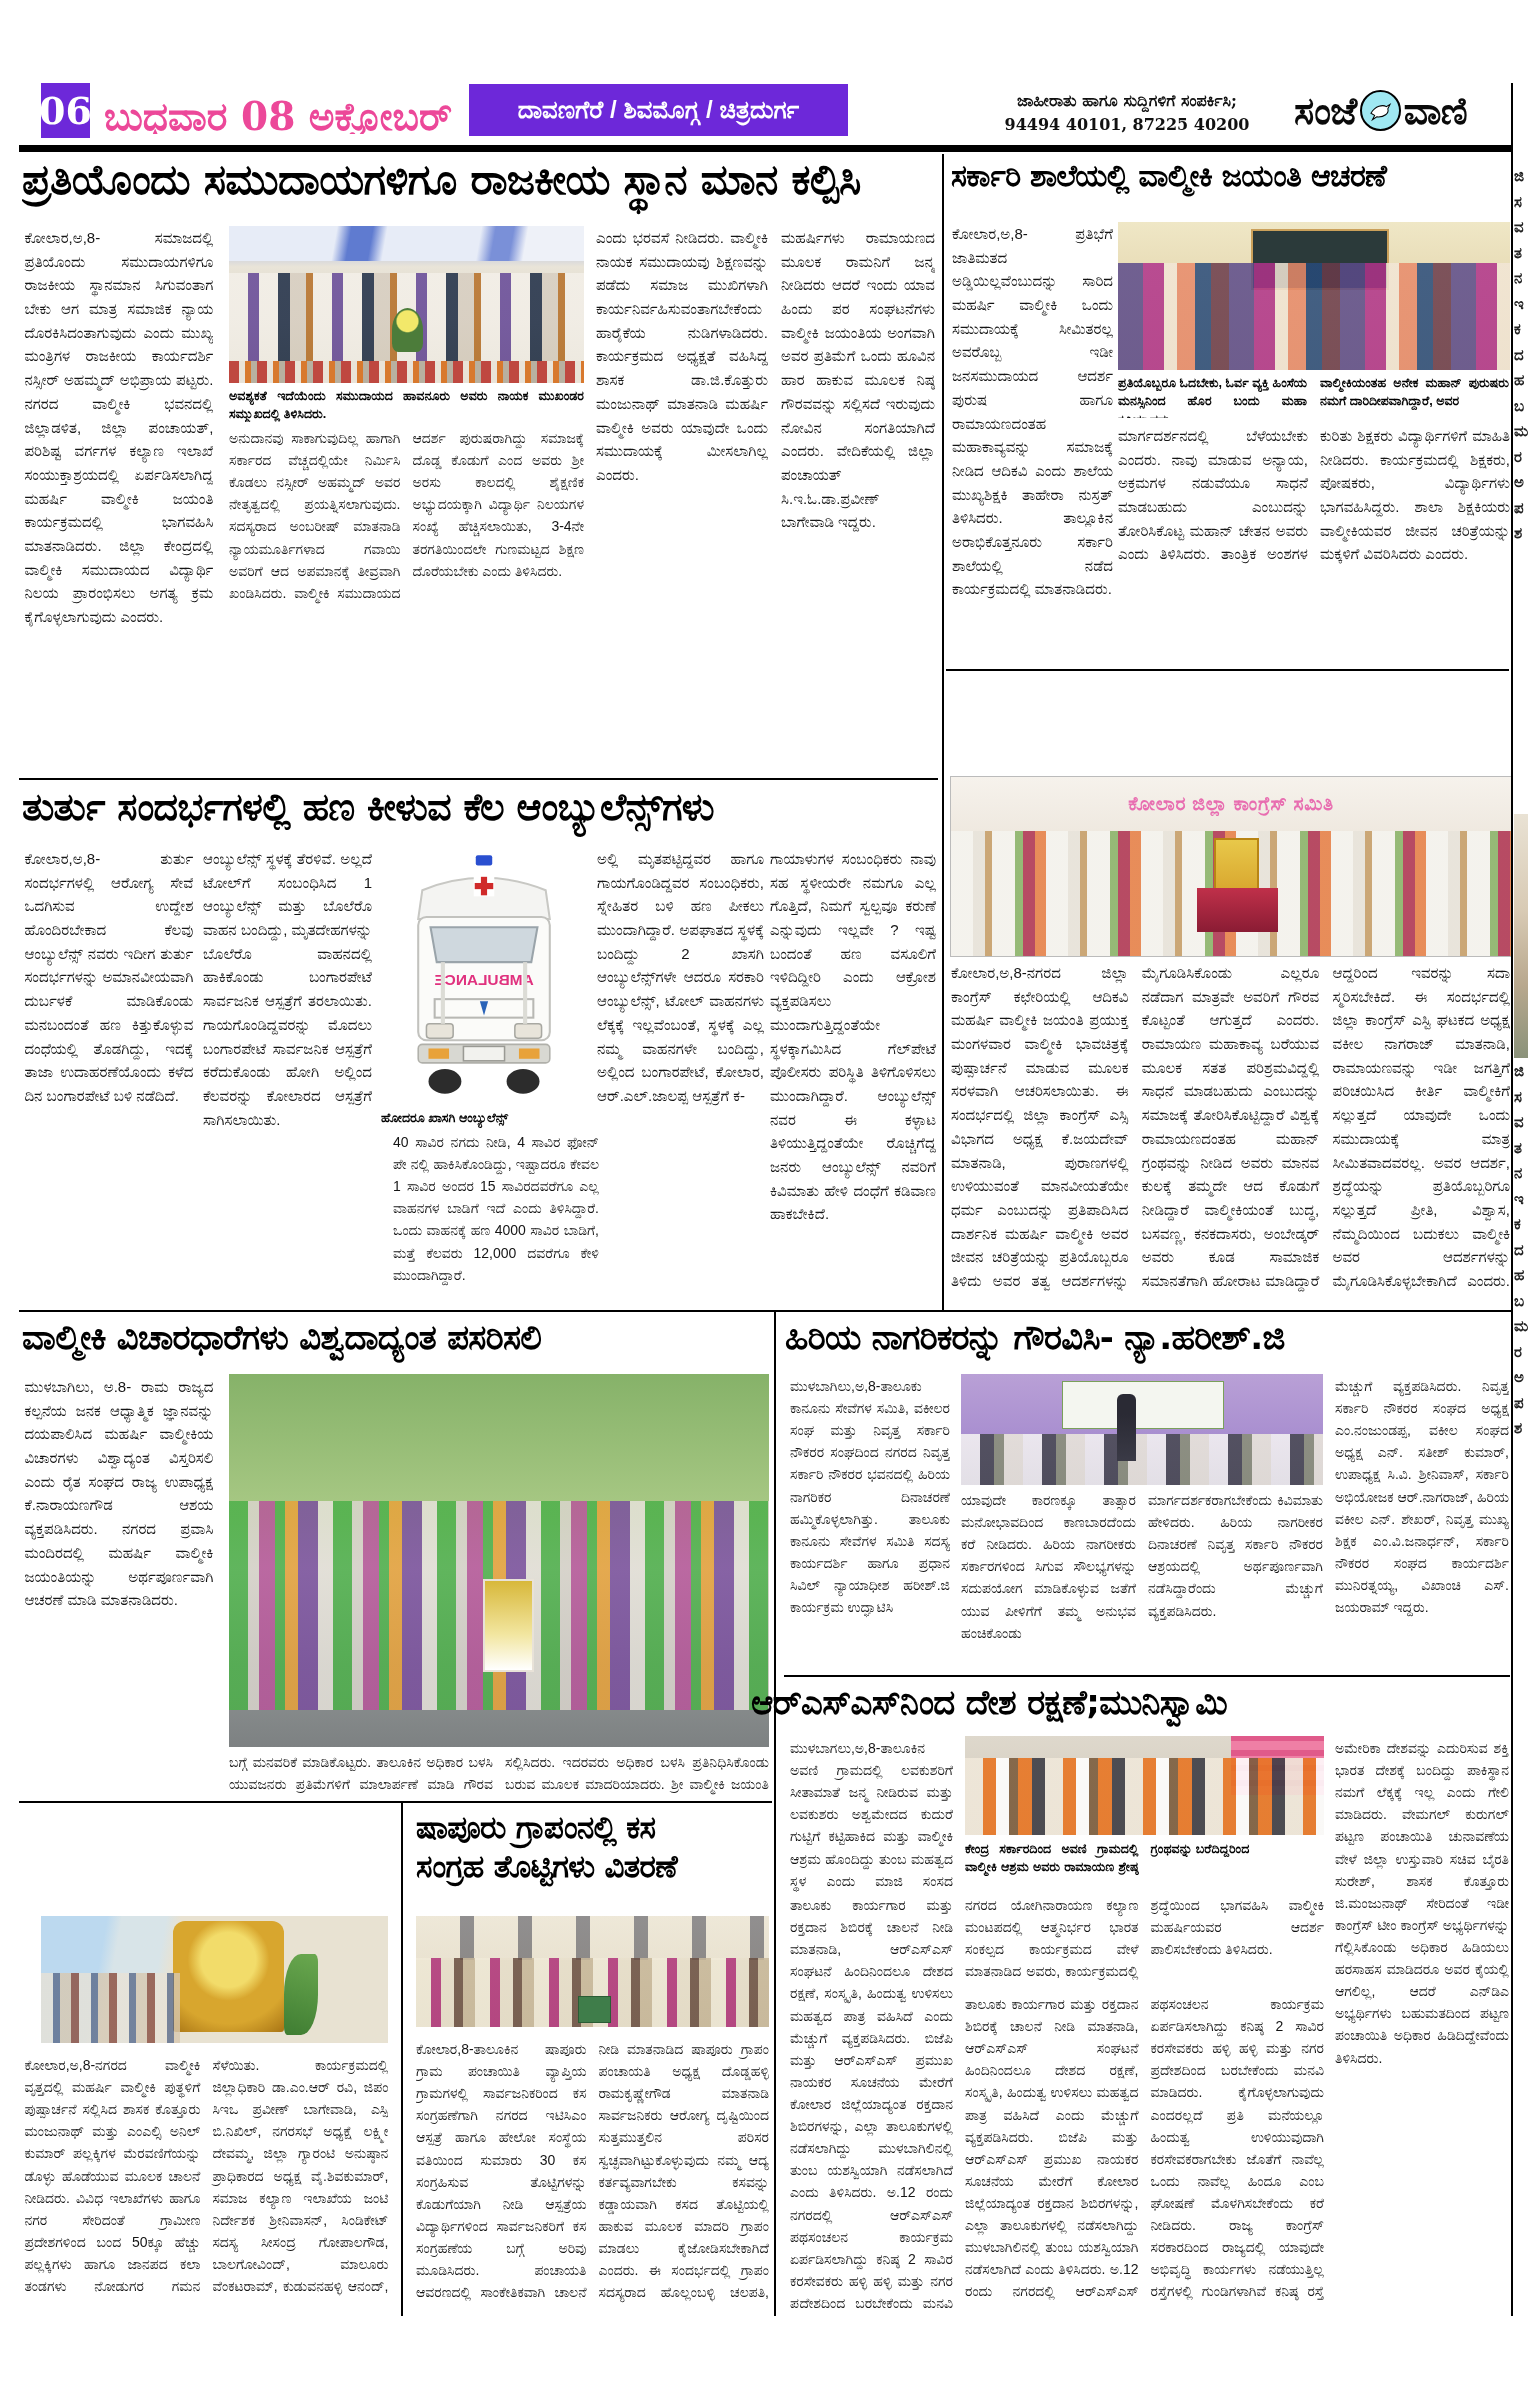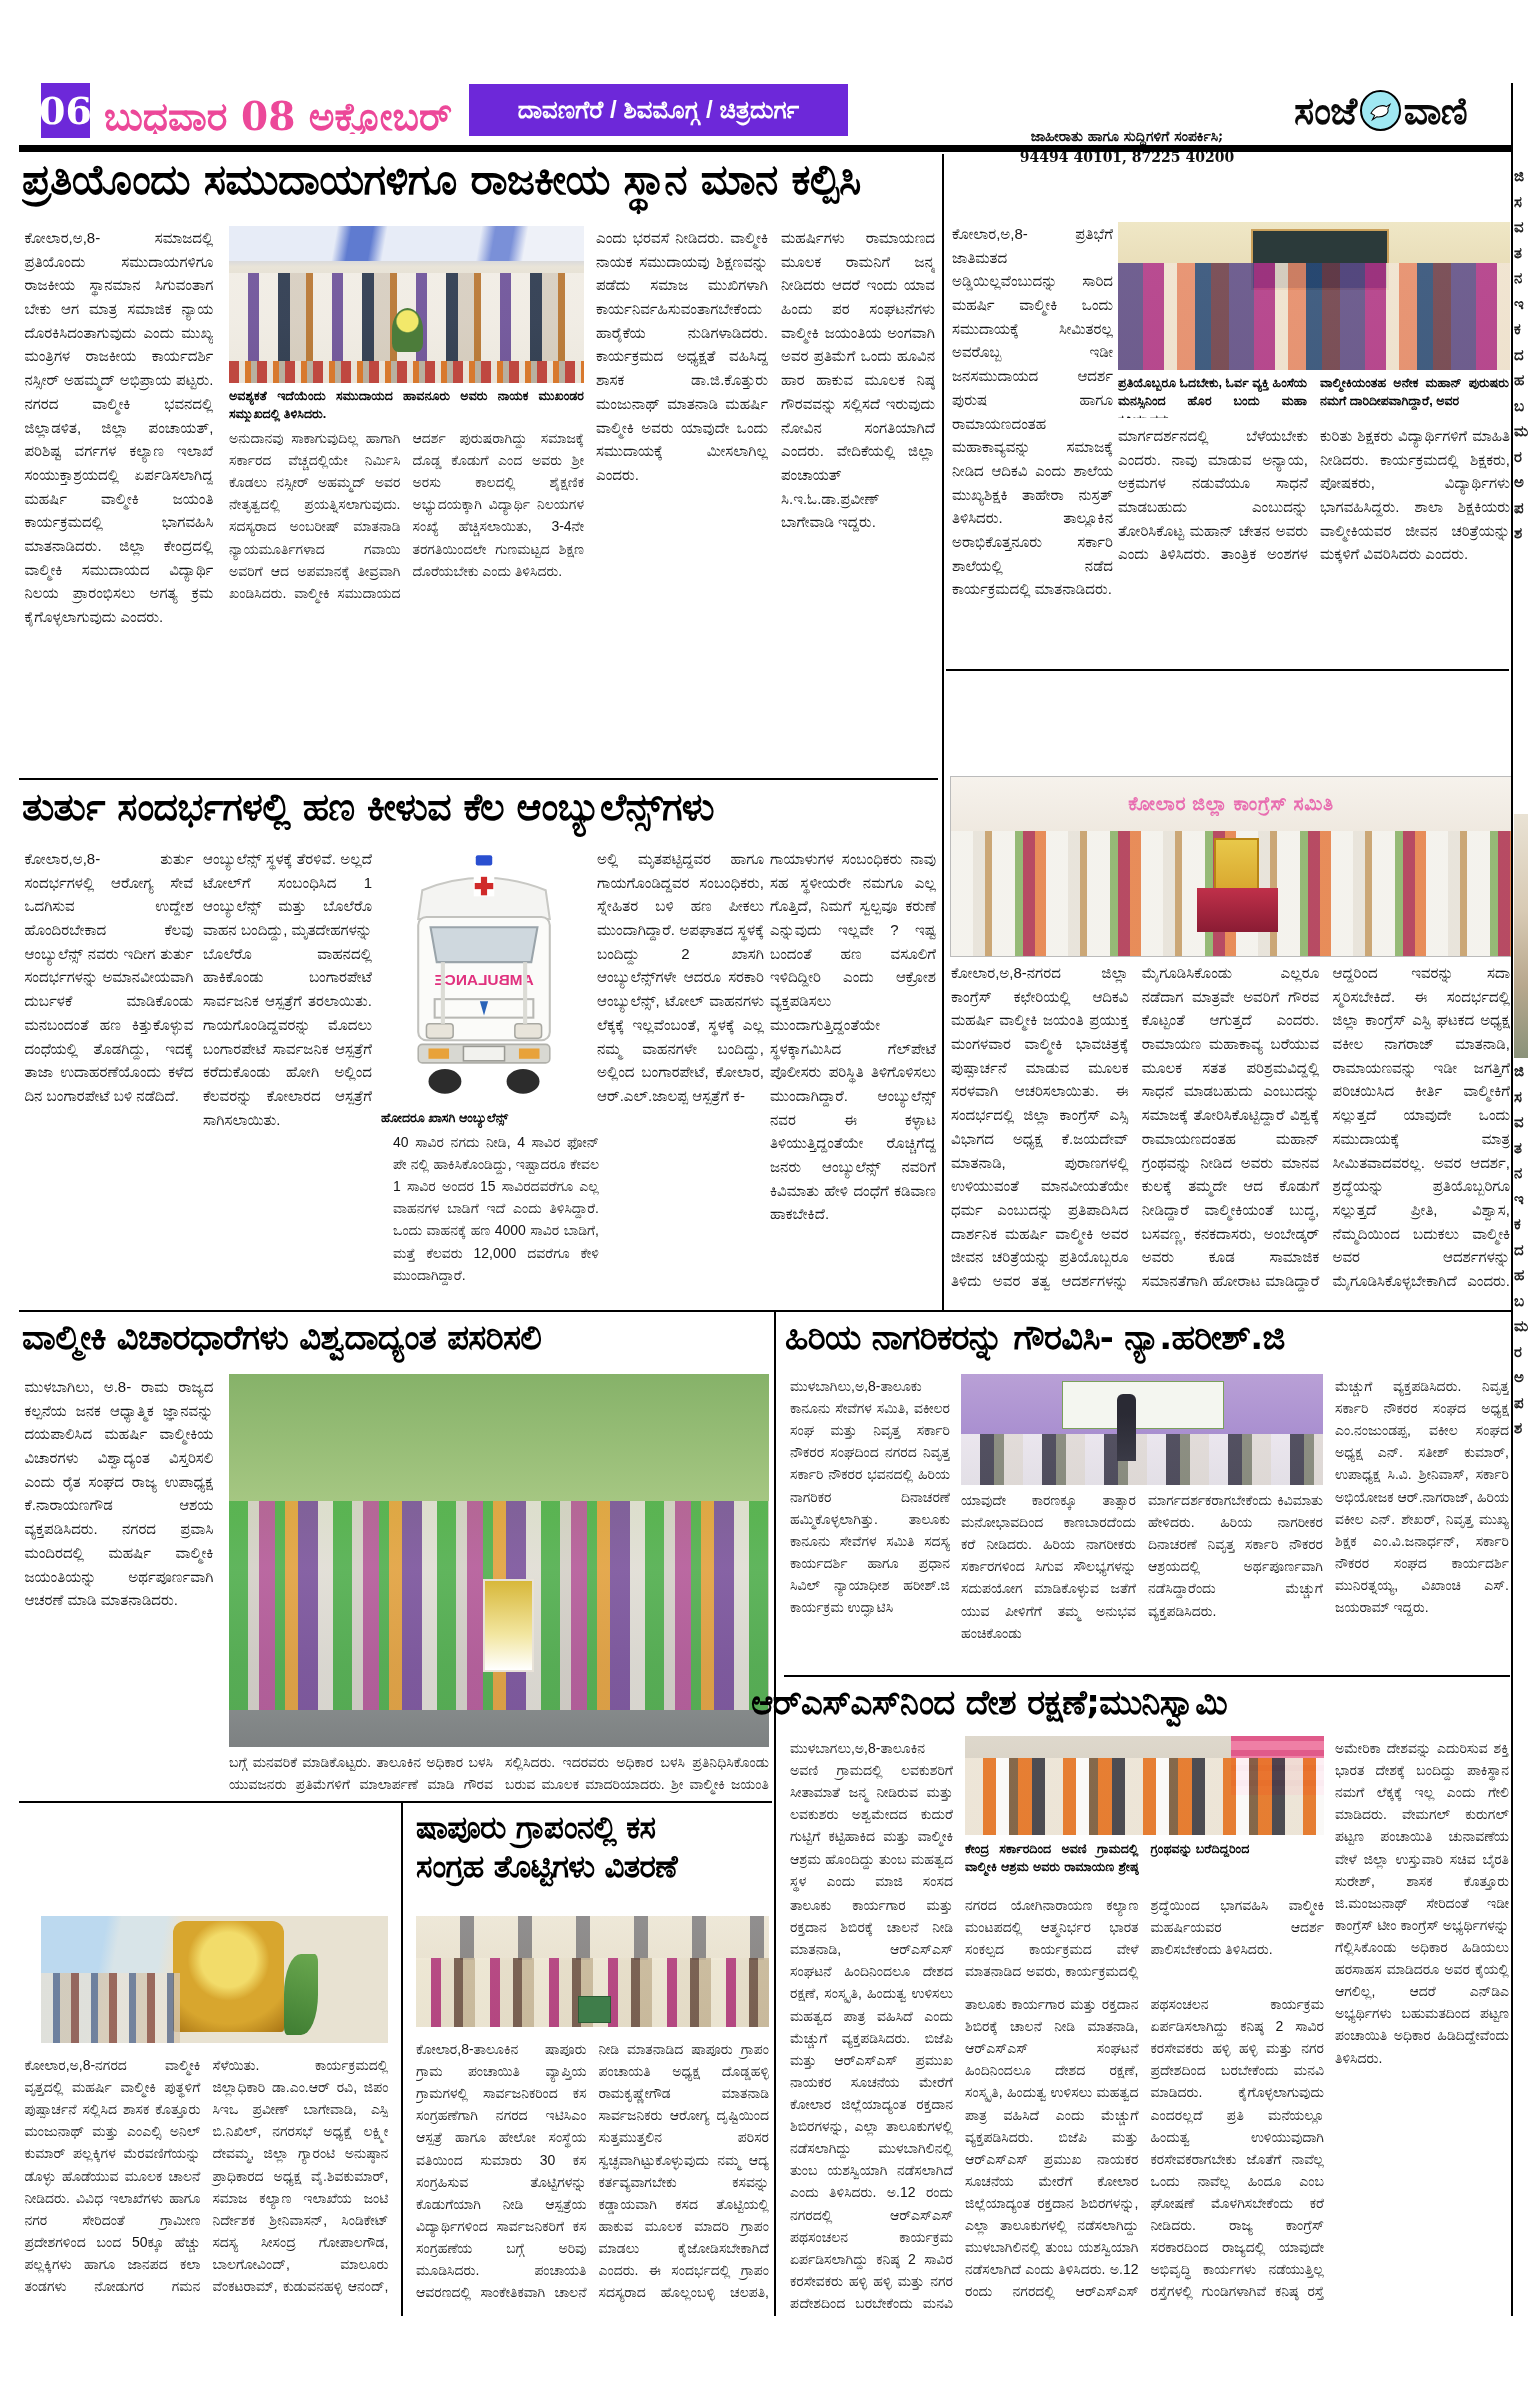--- a/index.html
+++ b/index.html
@@ -20,22 +20,22 @@
   .photo{overflow:hidden;position:absolute;}
   .magenta{background:#6d28d9;}
   .mast{font-weight:900;font-size:38px;letter-spacing:-0.7px;color:#0a0a0a;display:flex;align-items:center;gap:3px;
         font-family:"DejaVu Serif","Liberation Serif",serif;}
   .mast .dove{width:37px;height:37px;border-radius:50%;background:#9fe8f2;border:2.2px solid #000;
         display:flex;align-items:center;justify-content:center;flex:0 0 auto;}
   .datebox{font-weight:bold;font-size:39px;font-family:"DejaVu Serif","Liberation Serif",serif;color:#ec4899;}
   .pgnum{color:#fff;font-weight:900;font-size:38px;display:flex;align-items:center;justify-content:center;
          font-family:"DejaVu Serif","Liberation Serif",serif;}
   .distbox{color:#fff;font-weight:900;font-size:24.4px;display:flex;align-items:center;justify-content:center;}
-  .contact{font-size:14px;font-weight:bold;text-align:center;line-height:1.5;
-           font-family:"DejaVu Serif","Liberation Serif",serif;margin-top:37px;}
+  .contact{font-size:16px;font-weight:bold;text-align:center;line-height:1.5;
+           font-family:"DejaVu Serif","Liberation Serif",serif;}
   .stripeA{background:repeating-linear-gradient(90deg,#f3efe8 0 19px,#6b4f9a 19px 30px,#f3efe8 30px 49px,#27354c 49px 61px,#d8cfc2 61px 77px,#b8742f 77px 84px);}
   .edge{font-size:15px;font-weight:bold;white-space:pre-line;line-height:1.7;overflow:hidden;color:#222;}
 </style>
 </head>
 <body>
 
 <div id="page">
 
   <div class="abs pgnum magenta" style="left:41px;top:83px;width:49px;height:55px;">
     <span>06</span>
@@ -140,20 +140,21 @@
   </div>
   <div class="photo abs" style="left:416px;top:1916px;width:353px;height:111px;background:linear-gradient(180deg,#ece6d4 0%,#ddd4bc 40%,#c8bfa6 100%);">
     <div class="abs" style="left:0;top:0;width:100%;height:40%;background:repeating-linear-gradient(90deg,#efe9da 0 44px,#6a6a72 44px 58px);opacity:.7;"></div>
     <div class="abs" style="left:0;top:38%;width:100%;height:62%;background:repeating-linear-gradient(90deg,#f0ead8 0 15px,#b0327a 15px 25px,#e8e0cc 25px 38px,#6a4f42 38px 47px,#c8b89a 47px 59px);opacity:.85;"></div>
     <div class="abs" style="left:46%;bottom:4%;width:31px;height:25px;background:#3f7d4a;border:1.5px solid #2a5c34;"></div>
   </div>
   <div class="abs bt cols2" style="left:416px;top:2038px;width:353px;height:277px;">ಕೋಲಾರ,8-ತಾಲೂಕಿನ ಷಾಪೂರು ಗ್ರಾಮ ಪಂಚಾಯಿತಿ ವ್ಯಾಪ್ತಿಯ ಗ್ರಾಮಗಳಲ್ಲಿ ಸಾರ್ವಜನಿಕರಿಂದ ಕಸ ಸಂಗ್ರಹಣೆಗಾಗಿ ನಗರದ ಇಟಿಸಿಎಂ ಆಸ್ಪತ್ರೆ ಹಾಗೂ ಹೇಲೋ ಸಂಸ್ಥೆಯ ವತಿಯಿಂದ ಸುಮಾರು 30 ಕಸ ಸಂಗ್ರಹಿಸುವ ತೊಟ್ಟಿಗಳನ್ನು ಕೊಡುಗೆಯಾಗಿ ನೀಡಿ ಆಸ್ಪತ್ರೆಯ ವಿದ್ಯಾರ್ಥಿಗಳಿಂದ ಸಾರ್ವಜನಿಕರಿಗೆ ಕಸ ಸಂಗ್ರಹಣೆಯ ಬಗ್ಗೆ ಅರಿವು ಮೂಡಿಸಿದರು. ಪಂಚಾಯತಿ ಆವರಣದಲ್ಲಿ ಸಾಂಕೇತಿಕವಾಗಿ ಚಾಲನೆ ನೀಡಿ ಮಾತನಾಡಿದ ಷಾಪೂರು ಗ್ರಾಪಂ ಪಂಚಾಯತಿ ಅಧ್ಯಕ್ಷ ದೊಡ್ಡಹಳ್ಳಿ ರಾಮಕೃಷ್ಣೇಗೌಡ ಮಾತನಾಡಿ ಸಾರ್ವಜನಿಕರು ಆರೋಗ್ಯ ದೃಷ್ಟಿಯಿಂದ ಸುತ್ತಮುತ್ತಲಿನ ಪರಿಸರ ಸ್ವಚ್ಛವಾಗಿಟ್ಟುಕೊಳ್ಳುವುದು ನಮ್ಮ ಆದ್ಯ ಕರ್ತವ್ಯವಾಗಬೇಕು ಕಸವನ್ನು ಕಡ್ಡಾಯವಾಗಿ ಕಸದ ತೊಟ್ಟಿಯಲ್ಲಿ ಹಾಕುವ ಮೂಲಕ ಮಾದರಿ ಗ್ರಾಪಂ ಮಾಡಲು ಕೈಜೋಡಿಸಬೇಕಾಗಿದೆ ಎಂದರು. ಈ ಸಂದರ್ಭದಲ್ಲಿ ಗ್ರಾಪಂ ಸದಸ್ಯರಾದ ಹೊಲ್ಲಂಬಳ್ಳಿ ಚಲಪತಿ, ಷಾಪೂರು ಅಮರೇಶ್, ಮಂಜುಳಾ ತಿಪ್ಪಣ್ಣ, ಕನಕಮ್ಮ ಸೋಮಣ್ಣ, ಮುನಿವೆಂಕಟಮ್ಮ ಲಕ್ಷ್ಮಯ್ಯ, ಮುಖಂಡ ಯಾರಂಘಟ್ಟ ಮುನಿರಾಜು ಇಟಿಸಿಎಂ ಆಸ್ಪತ್ರೆಯ ಕಮ್ಯುನಿಟಿ ಕಾರ್ಯಕ್ರಮದ ಸಂಯೋಜಕ ಪ್ರಸನ್ನ, ನರ್ಸಿಂಗ್ ವಿಭಾಗದ ಲೀಲಾವತಿ ಸೇರಿದಂತೆ ಆಸ್ಪತ್ರೆಯ ವಿದ್ಯಾರ್ಥಿಗಳು, ಗ್ರಾಪಂ ಸಿಬ್ಬಂದಿ, ಜಲಗಾರರು ಇದ್ದರು.</div>
 
   <div class="abs vrule" style="left:942px;top:154px;width:2.2px;height:1156px;"></div>
 
+  <div class="abs headline" style="left:951px;top:160px;width:559px;height:52px;font-size:30px;">ಸರ್ಕಾರಿ ಶಾಲೆಯಲ್ಲಿ ವಾಲ್ಮೀಕಿ ಜಯಂತಿ ಆಚರಣೆ</div>
   <div class="abs bt big" style="left:952px;top:222px;width:161px;height:444px;">ಕೋಲಾರ,ಅ,8- ಪ್ರತಿಭೆಗೆ ಜಾತಿಮತದ ಅಡ್ಡಿಯಿಲ್ಲವೆಂಬುದನ್ನು ಸಾರಿದ ಮಹರ್ಷಿ ವಾಲ್ಮೀಕಿ ಒಂದು ಸಮುದಾಯಕ್ಕೆ ಸೀಮಿತರಲ್ಲ ಅವರೊಬ್ಬ ಇಡೀ ಜನಸಮುದಾಯದ ಆದರ್ಶ ಪುರುಷ ಹಾಗೂ ರಾಮಾಯಣದಂತಹ ಮಹಾಕಾವ್ಯವನ್ನು ಸಮಾಜಕ್ಕೆ ನೀಡಿದ ಆದಿಕವಿ ಎಂದು ಶಾಲೆಯ ಮುಖ್ಯಶಿಕ್ಷಕಿ ತಾಹೇರಾ ನುಸ್ರತ್ ತಿಳಿಸಿದರು. ತಾಲ್ಲೂಕಿನ ಅರಾಭಿಕೊತ್ತನೂರು ಸರ್ಕಾರಿ ಶಾಲೆಯಲ್ಲಿ ನಡೆದ ಕಾರ್ಯಕ್ರಮದಲ್ಲಿ ಮಾತನಾಡಿದರು.</div>
   <div class="photo abs" style="left:1118px;top:222px;width:392px;height:148px;background:linear-gradient(180deg,#efe7c6 0%,#e6d9b2 45%,#d9c9a0 100%);">
     <div class="abs" style="left:34%;top:5%;width:34%;height:38%;background:#2b3a3a;border:2.2px solid #caa05a;"></div>
     <div class="abs" style="left:0;top:28%;width:100%;height:72%;background:repeating-linear-gradient(90deg,#5b4a8a 0 25px,#b0328a 25px 46px,#f2e6d6 46px 59px,#e88a6a 59px 77px,#274a7a 77px 93px,#6a3a4a 93px 111px);opacity:.85;"></div>
   </div>
   <div class="abs cap" style="left:1118px;top:374px;width:189px;height:44px;">ಪ್ರತಿಯೊಬ್ಬರೂ ಓದಬೇಕು, ಓರ್ವ ವ್ಯಕ್ತಿ ಹಿಂಸೆಯ ಮನಸ್ಸಿನಿಂದ ಹೊರ ಬಂದು ಮಹಾ ಕವಿಯಾದದ್ದು</div>
   <div class="abs cap" style="left:1320px;top:374px;width:189px;height:44px;">ವಾಲ್ಮೀಕಿಯಂತಹ ಅನೇಕ ಮಹಾನ್ ಪುರುಷರು ನಮಗೆ ದಾರಿದೀಪವಾಗಿದ್ದಾರೆ, ಅವರ</div>
   <div class="abs bt cols2 big" style="left:1118px;top:424px;width:392px;height:241px;">ಮಾರ್ಗದರ್ಶನದಲ್ಲಿ ಬೆಳೆಯಬೇಕು ಎಂದರು. ನಾವು ಮಾಡುವ ಅನ್ಯಾಯ, ಅಕ್ರಮಗಳ ನಡುವೆಯೂ ಸಾಧನೆ ಮಾಡಬಹುದು ಎಂಬುದನ್ನು ತೋರಿಸಿಕೊಟ್ಟ ಮಹಾನ್ ಚೇತನ ಅವರು ಎಂದು ತಿಳಿಸಿದರು. ತಾಂತ್ರಿಕ ಅಂಶಗಳ ಕುರಿತು ಶಿಕ್ಷಕರು ವಿದ್ಯಾರ್ಥಿಗಳಿಗೆ ಮಾಹಿತಿ ನೀಡಿದರು. ಕಾರ್ಯಕ್ರಮದಲ್ಲಿ ಶಿಕ್ಷಕರು, ಪೋಷಕರು, ವಿದ್ಯಾರ್ಥಿಗಳು ಭಾಗವಹಿಸಿದ್ದರು. ಶಾಲಾ ಶಿಕ್ಷಕಿಯರು ವಾಲ್ಮೀಕಿಯವರ ಜೀವನ ಚರಿತ್ರೆಯನ್ನು ಮಕ್ಕಳಿಗೆ ವಿವರಿಸಿದರು ಎಂದರು.</div>
 
   <div class="abs rule" style="left:946px;top:669px;width:563px;height:2.2px;"></div>

